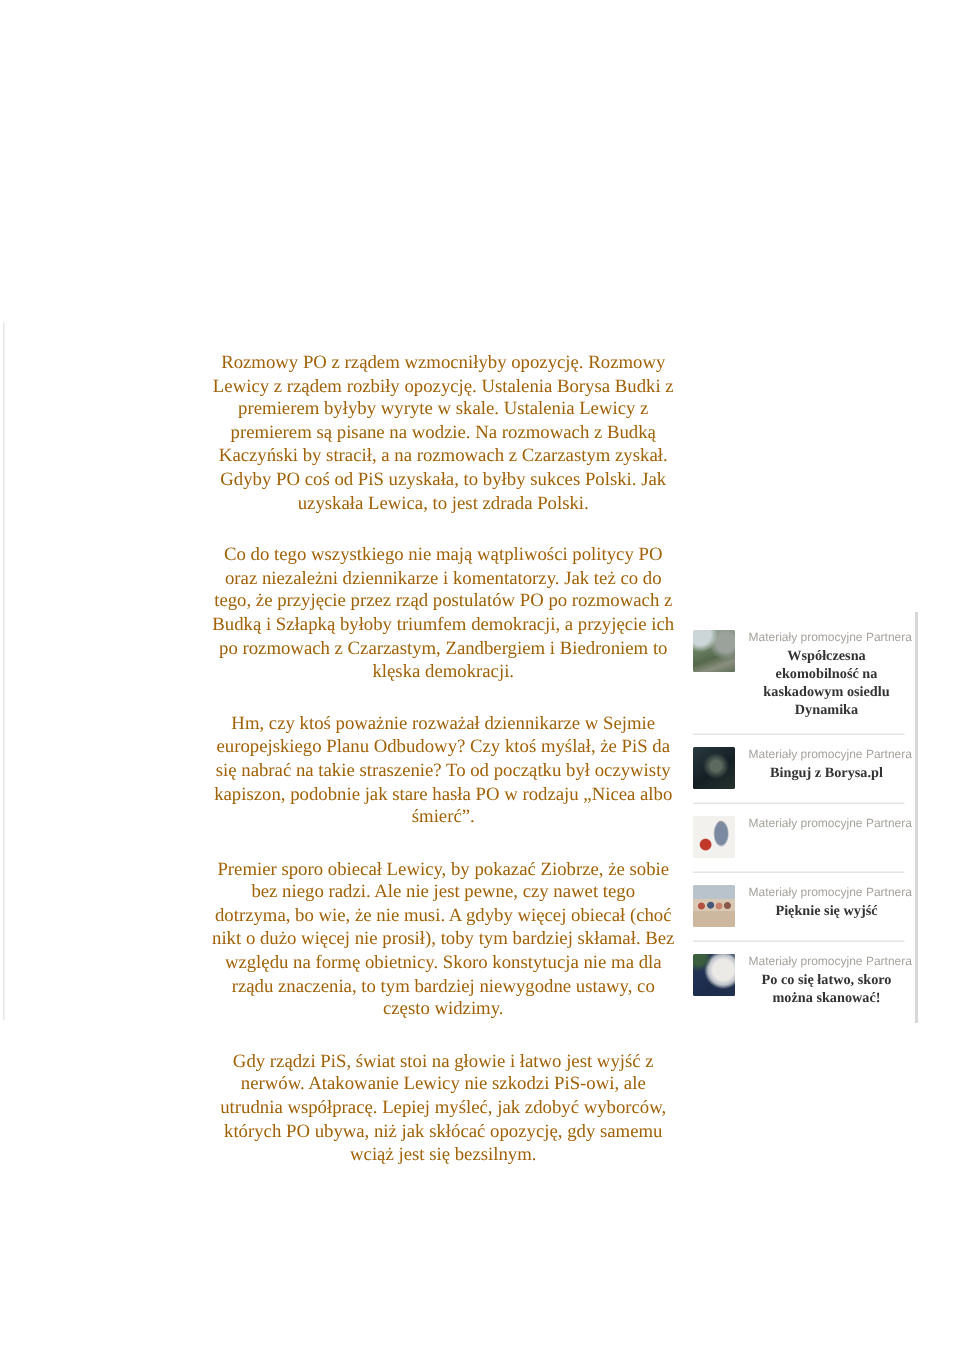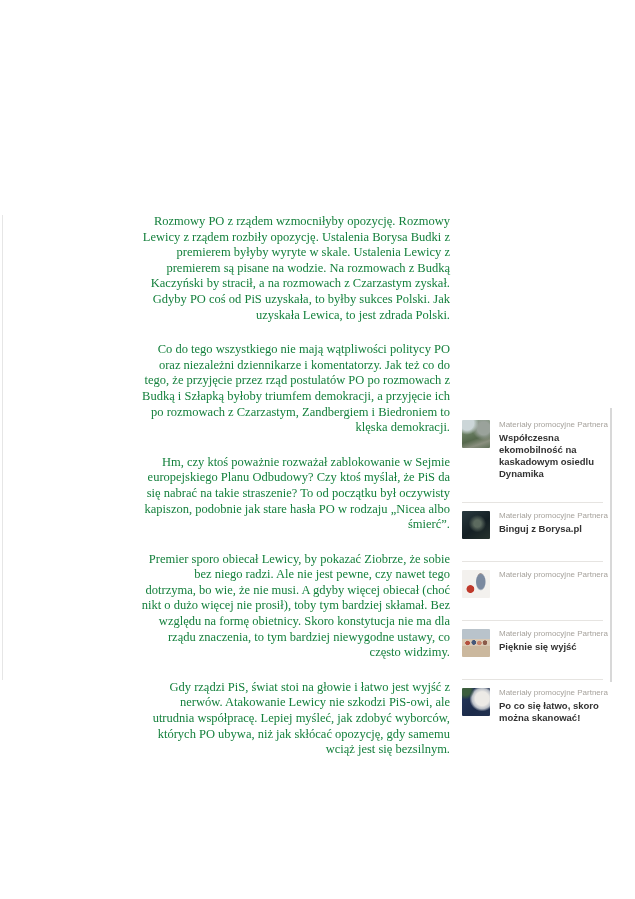--- a/index.html
+++ b/index.html
@@ -15,41 +15,42 @@
   .left-border {
     position: absolute;
     left: 2px; top: 215px;
     width: 1px; height: 465px;
     background: #e6e6e6;
   }
 
   
   .article-col {
     position: absolute;
-    left: 141px; top: 214px;
+    left: 141px; top: 234px;
     width: 309px;
-    color: #15803d;
+    color: #a16207;
     font-size: 12.5px;
     line-height: 15.6px;
-    text-align: right;
+    text-align: center;
   }
   .article-col p { margin: 0 0 19px 0; }
 
   
   .sidebar {
     position: absolute;
     left: 462px; top: 412px;
     width: 141px;
   }
   .promo-item {
     display: flex;
     align-items: flex-start;
-    padding: 8px 0 22px 0;
+    padding: 8px 0 9px 0;
     border-bottom: 1px solid #e6e4e1;
     cursor: pointer;
+    text-align: center;
   }
   .promo-item:last-child { border-bottom: none; }
   .thumb {
     flex: 0 0 28px;
     width: 28px; height: 28px;
     margin-right: 9px;
     border-radius: 1px;
     background-color: #ccc;
   }
   .thumb1 {
@@ -87,21 +88,21 @@
   .promo-text { flex: 1; min-width: 0; }
   .promo-label {
     font-family: "Liberation Sans", sans-serif;
     font-size: 8px;
     line-height: 10px;
     color: #a7a39d;
     margin-bottom: 2px;
     white-space: nowrap;
   }
   .promo-title {
-    font-family: Liberation Sans, sans-serif;
+    font-family: Liberation Serif, serif;
     font-size: 9.5px;
     font-weight: bold;
     line-height: 12px;
     color: #333333;
   }
 
   
   .sidebar-scrollbar {
     position: absolute;
     left: 610px; top: 408px;
@@ -110,21 +111,21 @@
   }
 </style>
 </head>
 <body>
 
 <div class="left-border"></div>
 
 <div class="article-col">
   <p>Rozmowy PO z rządem wzmocniłyby opozycję. Rozmowy Lewicy z rządem rozbiły opozycję. Ustalenia Borysa Budki z premierem byłyby wyryte w skale. Ustalenia Lewicy z premierem są pisane na wodzie. Na rozmowach z Budką Kaczyński by stracił, a na rozmowach z Czarzastym zyskał. Gdyby PO coś od PiS uzyskała, to byłby sukces Polski. Jak uzyskała Lewica, to jest zdrada Polski.</p>
   <p>Co do tego wszystkiego nie mają wątpliwości politycy PO oraz niezależni dziennikarze i komentatorzy. Jak też co do tego, że przyjęcie przez rząd postulatów PO po rozmowach z Budką i Szłapką byłoby triumfem demokracji, a przyjęcie ich po rozmowach z Czarzastym, Zandbergiem i Biedroniem to klęska demokracji.</p>
-  <p>Hm, czy ktoś poważnie rozważał zablokowanie w Sejmie europejskiego Planu Odbudowy? Czy ktoś myślał, że PiS da się nabrać na takie straszenie? To od początku był oczywisty kapiszon, podobnie jak stare hasła PO w rodzaju „Nicea albo śmierć”.</p>
+  <p>Hm, czy ktoś poważnie rozważał dziennikarze w Sejmie europejskiego Planu Odbudowy? Czy ktoś myślał, że PiS da się nabrać na takie straszenie? To od początku był oczywisty kapiszon, podobnie jak stare hasła PO w rodzaju „Nicea albo śmierć”.</p>
   <p>Premier sporo obiecał Lewicy, by pokazać Ziobrze, że sobie bez niego radzi. Ale nie jest pewne, czy nawet tego dotrzyma, bo wie, że nie musi. A gdyby więcej obiecał (choć nikt o dużo więcej nie prosił), toby tym bardziej skłamał. Bez względu na formę obietnicy. Skoro konstytucja nie ma dla rządu znaczenia, to tym bardziej niewygodne ustawy, co często widzimy.</p>
   <p>Gdy rządzi PiS, świat stoi na głowie i łatwo jest wyjść z nerwów. Atakowanie Lewicy nie szkodzi PiS-owi, ale utrudnia współpracę. Lepiej myśleć, jak zdobyć wyborców, których PO ubywa, niż jak skłócać opozycję, gdy samemu wciąż jest się bezsilnym.</p>
 </div>
 
 <div class="sidebar">
 
   <div class="promo-item">
     <div class="thumb thumb1"></div>
     <div class="promo-text">
       <div class="promo-label">Materiały promocyjne Partnera</div>

